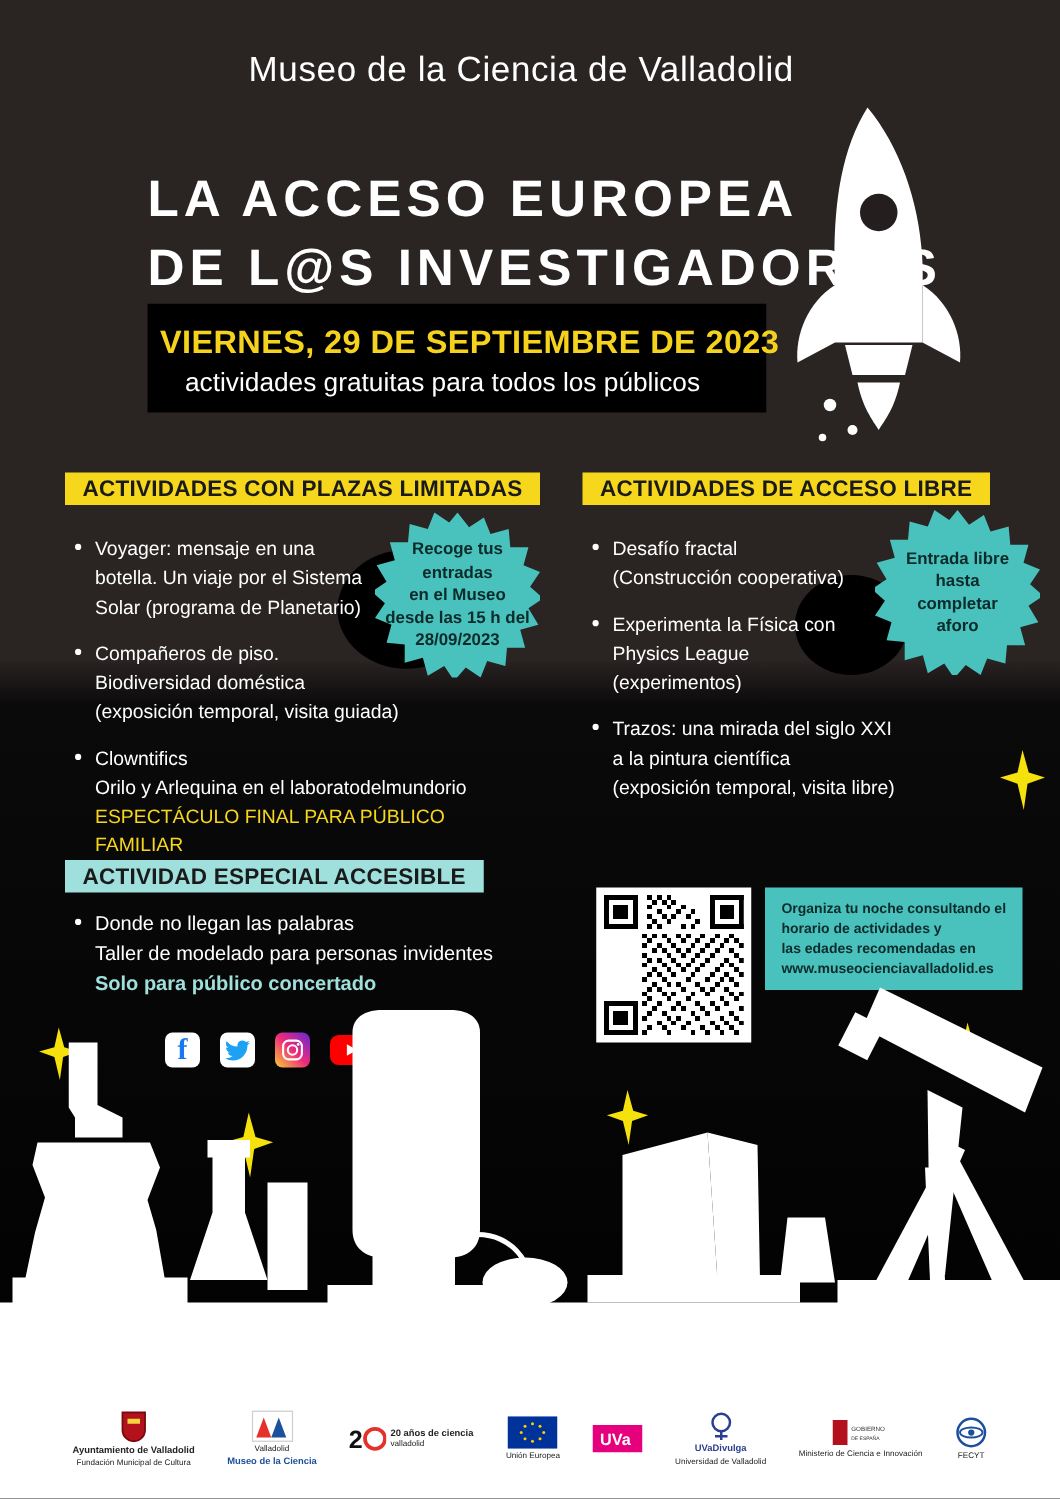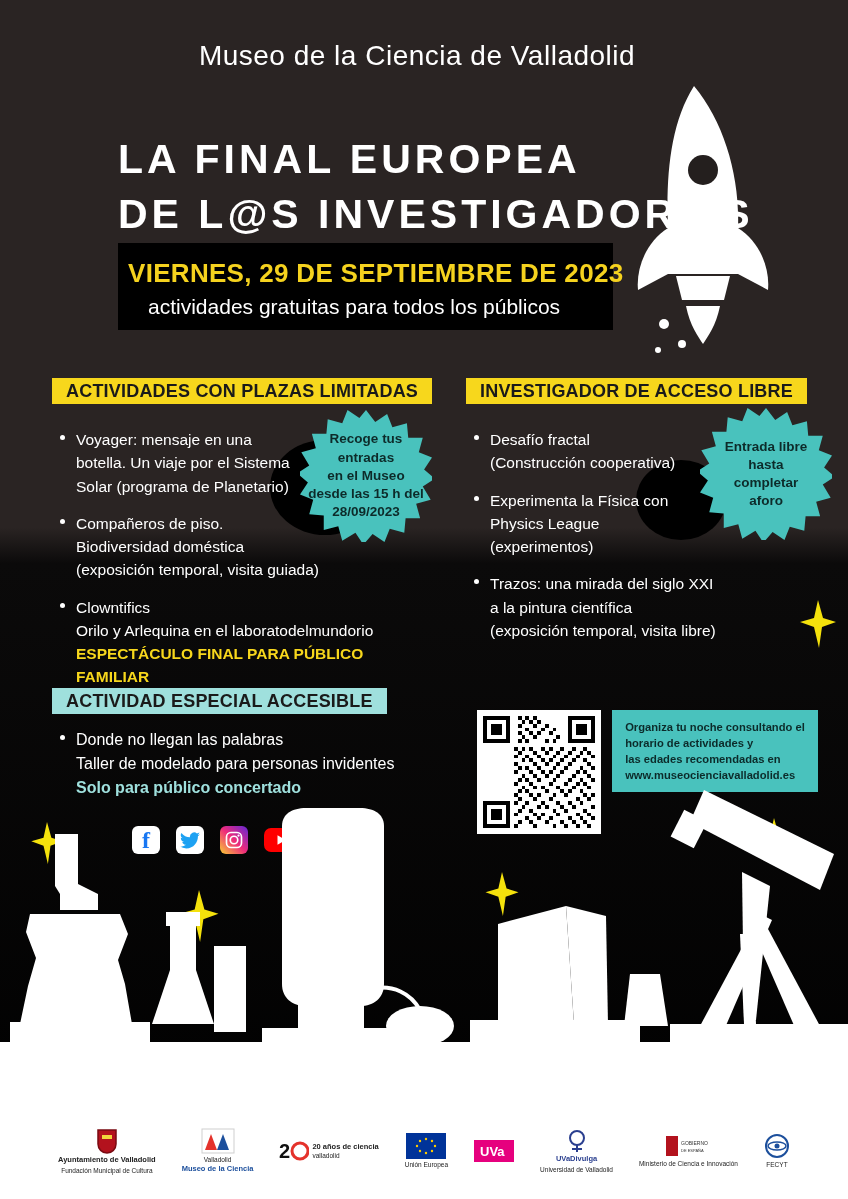--- a/index.html
+++ b/index.html
@@ -55,21 +55,21 @@
   #head-free{top:378px;left:466px;}
   #head-special{top:688px;left:52px;}
 
   
   .list{position:absolute;font-size:15.5px;line-height:1.5;color:#ffffff;}
   .item{position:relative;padding-left:20px;margin-bottom:14px;}
   .item:before{
     content:"";position:absolute;left:4px;top:7px;width:5px;height:5px;
     background:#ffffff;border-radius:50%;
   }
-  .item .hl{color:#f7d71c;font-weight:700;}
+  .item .hl{color:#f7d71c;font-weight:400;}
   .item .cy{color:#9fe0dd;font-weight:700;margin-top:24px;}
 
   #list-limited{top:428px;left:56px;width:330px;}
   #list-free{top:428px;left:470px;width:300px;}
   #list-special{top:728px;left:56px;width:400px;font-size:16px;}
   #list-special .item{margin-bottom:4px;}
 
   
   .badge{
     position:absolute;width:132px;height:132px;
@@ -143,29 +143,29 @@
     <path d="M70 150 C48 164 38 190 40 212 L70 196 Z" fill="#ffffff"></path>
     <path d="M140 150 C162 164 172 190 170 212 L140 196 Z" fill="#ffffff"></path>
     <path d="M78 198 L132 198 L126 222 L84 222 Z" fill="#ffffff"></path>
     <path d="M88 228 C92 248 100 258 105 266 C110 258 118 248 122 228 Z" fill="#ffffff"></path>
     <circle cx="66" cy="246" r="5" fill="#ffffff"></circle>
     <circle cx="84" cy="266" r="4" fill="#ffffff"></circle>
     <circle cx="60" cy="272" r="3" fill="#ffffff"></circle>
   </svg>
 
   <div class="title-block">
-    <div class="title-line">LA FINAL EUROPEA</div>
+    <div class="title-line">LA ACCESO EUROPEA</div>
     <div class="title-line">DE L@S INVESTIGADOR@S</div>
   </div>
   <div class="date-band"></div>
   <div class="date-main">VIERNES, 29 DE SEPTIEMBRE DE 2023</div>
   <div class="date-sub">actividades gratuitas para todos los públicos</div>
 
   <div class="sec-head sec-yellow" id="head-limited">ACTIVIDADES CON PLAZAS LIMITADAS</div>
-  <div class="sec-head sec-yellow" id="head-free">INVESTIGADOR DE ACCESO LIBRE</div>
+  <div class="sec-head sec-yellow" id="head-free">ACTIVIDADES DE ACCESO LIBRE</div>
   <div class="sec-head sec-cyan" id="head-special">ACTIVIDAD ESPECIAL ACCESIBLE</div>
 
   <div class="blob" style="top:440px;left:270px;width:110px;height:95px;"></div>
   <div class="blob" style="top:460px;left:636px;width:90px;height:80px;"></div>
 
   <div class="list" id="list-limited">
     <div class="item">
       Voyager: mensaje en una<br>botella. Un viaje por el Sistema<br>Solar (programa de Planetario)
     </div>
     <div class="item">

